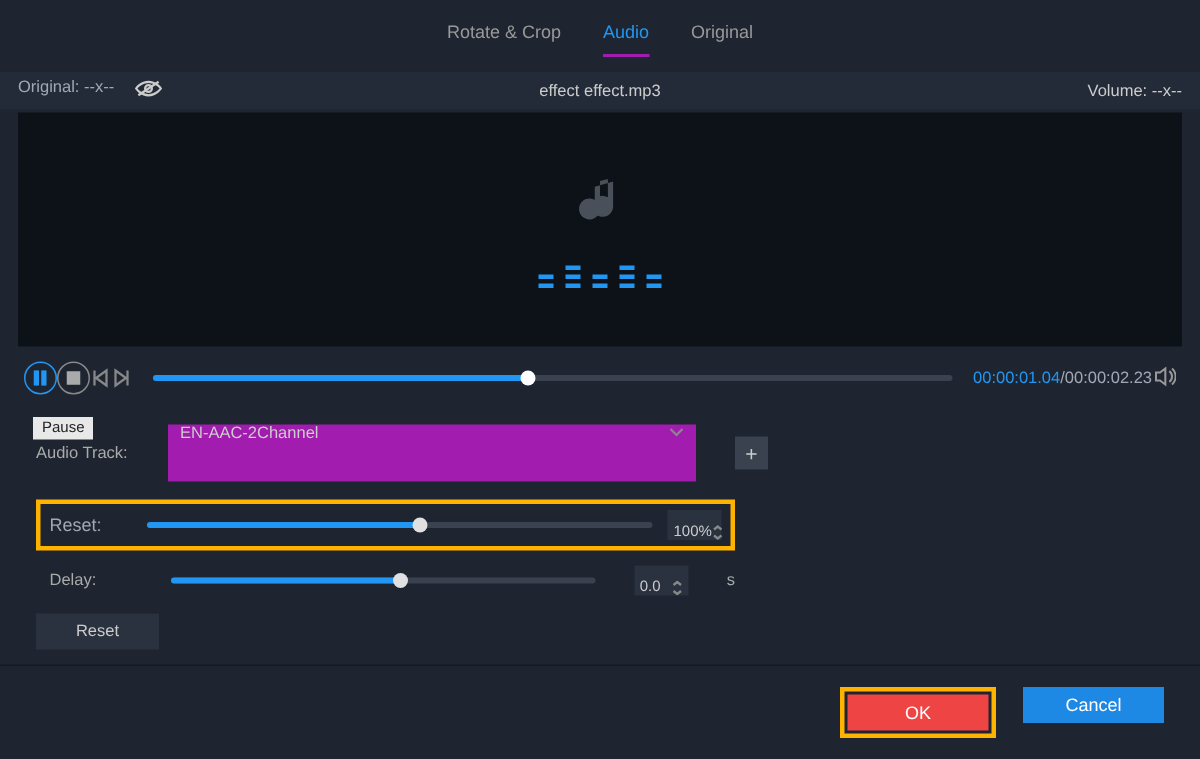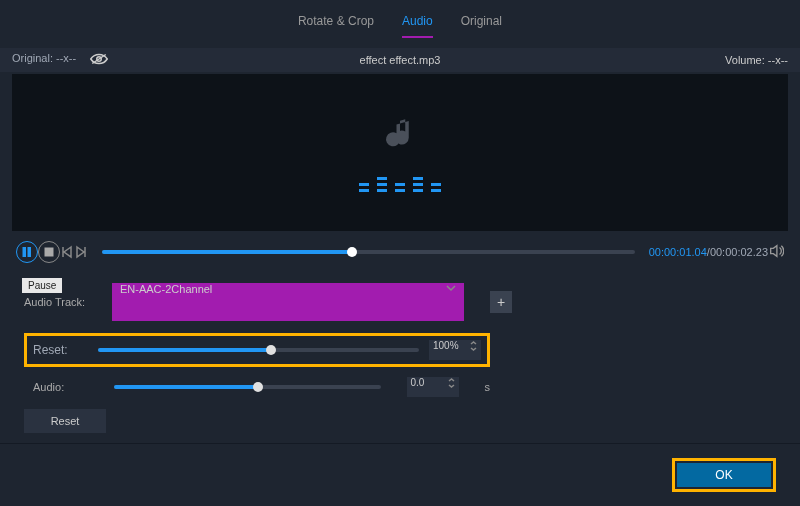--- a/index.html
+++ b/index.html
@@ -33,30 +33,30 @@
 .panel{padding:10px 24px;flex:1}
 .row{display:flex;align-items:center;margin-bottom:12px;gap:26px}
 .row label{width:62px;font-size:11px;color:#aaa}
 .select{flex:0 0 352px;height:38px;background:#a21caf;border:none;color:#ccc;padding:0 8px;display:flex;align-items:flex-start;justify-content:space-between;font-size:11px}
 .select .chev{width:10px;height:10px;fill:none;stroke:#888;stroke-width:1.5}
 .addbtn{width:22px;height:22px;background:#3a4250;display:flex;align-items:center;justify-content:center;color:#ccc;font-size:14px;cursor:pointer}
 .highlight{border:3px solid #ffb300;padding:4px 6px;display:flex;align-items:center;gap:10px;width:466px}
 .slider{flex:1;height:4px;background:#3a4250;position:relative;border-radius:2px}
 .slider .fill{position:absolute;height:100%;background:#2196f3;border-radius:2px}
 .slider .knob{position:absolute;width:10px;height:10px;background:#e0e0e0;border-radius:50%;top:-3px;transform:translateX(-50%)}
-.valbox{width:52px;height:20px;background:#2a3240;display:flex;align-items:flex-start;justify-content:space-between;padding:0 4px;font-size:10px;color:#ccc}
+.valbox{width:36px;height:20px;background:#2a3240;display:flex;align-items:flex-end;justify-content:space-between;padding:0 4px;font-size:10px;color:#ccc}
 .spinner{display:flex;flex-direction:column;gap:1px}
 .spinner i{width:7px;height:5px;display:flex;align-items:center;justify-content:center}
 .spinner svg{width:7px;height:4px;fill:none;stroke:#888;stroke-width:1.5}
 .unit{font-size:11px;color:#aaa}
 .reset{width:82px;height:24px;background:#2a3240;color:#ccc;border:none;font-size:11px;cursor:pointer}
 .footer{display:flex;justify-content:flex-end;gap:18px;padding:14px 24px;margin-top:auto;background:#1e2530;border-top:1px solid #141a24}
 .ok-wrap{border:3px solid #ffb300;padding:2px}
 .btn{width:94px;height:24px;border:none;font-size:12px;cursor:pointer;color:#fff}
-.btn.ok{background:#0369a1}
+.btn.ok{background:#ef4444}
 .btn.cancel{background:#1e88e5}
 </style>
 </head>
 <body>
 
 <div class="tabs">
   <div class="tab">Rotate &amp; Crop</div>
   <div class="tab active">Audio</div>
   <div class="tab">Original</div>
 </div>
@@ -171,21 +171,21 @@
         <i>
             <svg viewBox="0 0 7 4">
               <path d="M1 1l2.5 2L6 1"></path>
             </svg>
           </i>
       </div>
     </div>
   </div>
 
   <div class="row" style="padding-left:9px;width:466px">
-    <label style="width:55px">Audio:</label>
+    <label style="width:55px">Delay:</label>
     <div class="slider">
       <div class="fill" style="width:54%"></div>
       <div class="knob" style="left:54%"></div>
     </div>
     <div class="valbox">
       <span>0.0</span>
       <div class="spinner">
         <i>
             <svg viewBox="0 0 7 4">
               <path d="M1 3l2.5-2L6 3"></path>
@@ -201,13 +201,14 @@
     <span class="unit">s</span>
   </div>
 
   <button class="reset">Reset</button>
 </div>
 
 <div class="footer">
   <div class="ok-wrap">
     <button class="btn ok">OK</button>
   </div>
+  <button class="btn cancel">Cancel</button>
 </div>
 
 </body></html>

